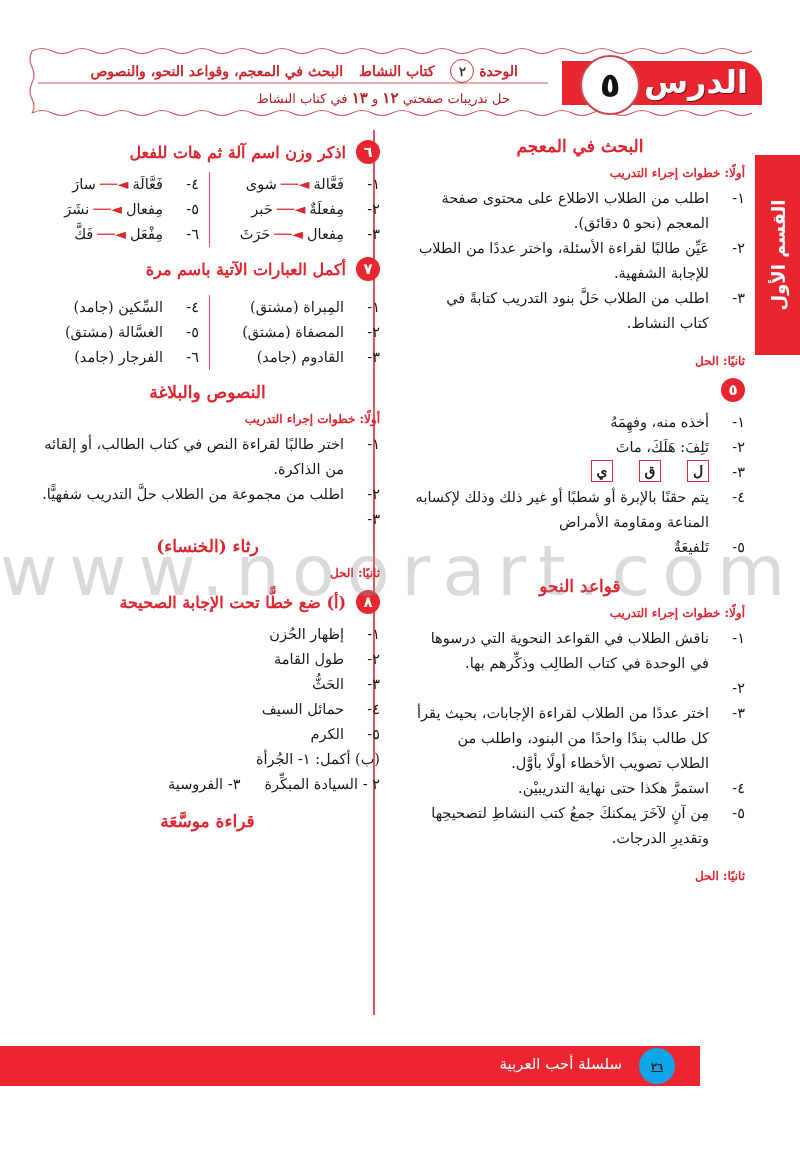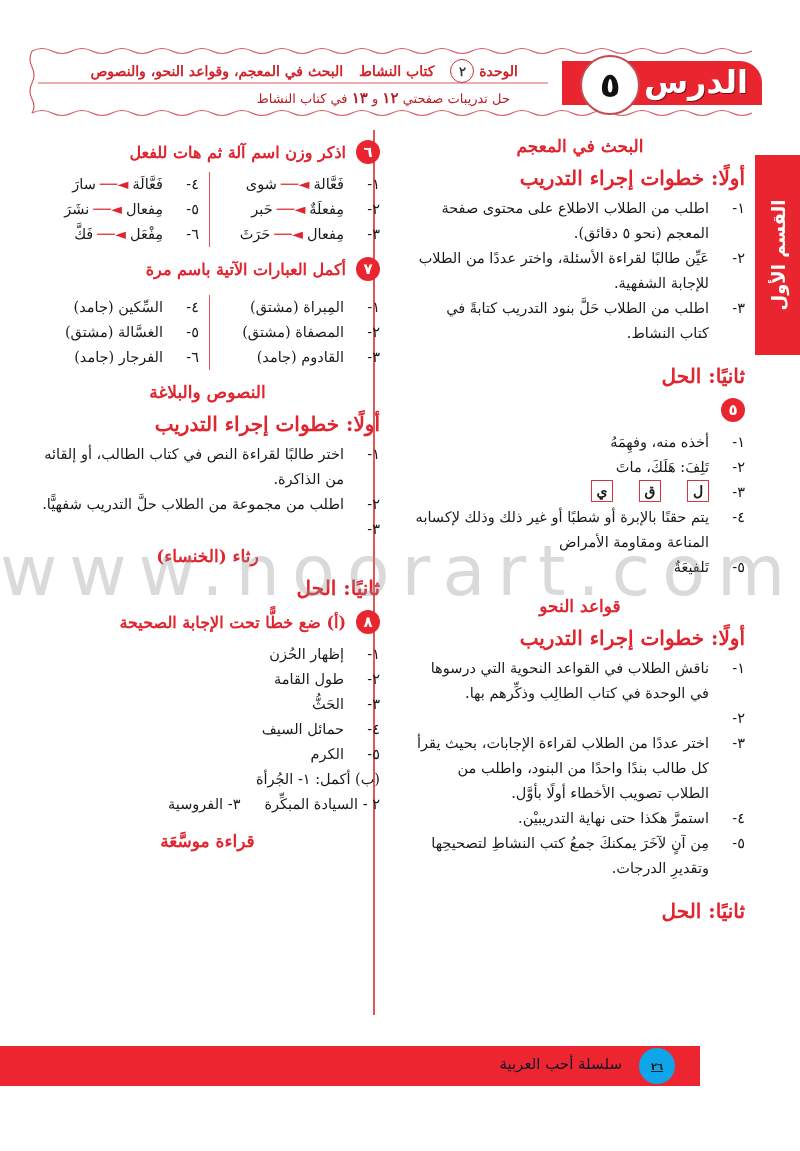--- a/index.html
+++ b/index.html
@@ -34,21 +34,21 @@
      transform:translate(-50%,-50%) rotate(-90deg); white-space:nowrap;
      color:#fff; font-family:"DejaVu Sans", sans-serif; font-weight:bold; font-size:18px; }
 
   
   .col { position:absolute; top:130px; }
   .col-right { right:55px; width:330px; }
   .col-left { right:420px; width:345px; }
   .divider { position:absolute; left:373px; top:130px; width:1.5px; height:885px; background:#e2545a; }
 
   .sec-title { text-align:center; font-weight:bold; font-size:17px; color:#e0252f; margin:6px 0 10px; }
-  .sub-title { font-weight:bold; font-size:20px; color:#e0252f; margin:10px 0 6px; }
+  .sub-title { font-weight:bold; font-size:12px; color:#e0252f; margin:10px 0 6px; }
   .item { display:flex; font-size:14.5px; line-height:25px; }
   .item .n { width:36px; flex:none; }
   .item .t { flex:1; }
 
   .badge { display:inline-flex; width:24px; height:24px; border-radius:50%;
      background:#e9252f; color:#fff; font-weight:bold; font-family:"DejaVu Sans", sans-serif;
      font-size:15px; align-items:center; justify-content:center; margin-left:10px; vertical-align:middle; }
   .ex-title { font-weight:bold; font-size:16px; color:#e0252f; margin:10px 0 8px; display:flex; align-items:center; }
 
   .letters { display:flex; gap:26px; }
@@ -59,21 +59,21 @@
   .grid2 .g { flex:1; }
   .grid2 .g.first { border-left:1.5px solid #e2545a; padding-left:6px; }
   .grid2 .g.second { padding-right:10px; }
   .arrow { color:#e0252f; margin:0 4px; }
 
   
   .footer { position:absolute; left:0; top:1046px; width:700px; height:40px; background:#ec2530; }
   .page-num { position:absolute; right:25px; top:2px; width:36px; height:36px; border-radius:50%;
      background:#0ea5e9; font-weight:bold; font-family:"DejaVu Sans", sans-serif; font-size:10px;
      display:flex; align-items:center; justify-content:center; color:#222;text-decoration:underline; }
-  .series { position:absolute; right:78px; top:9px; color:#0f172a;
+  .series { position:absolute; right:78px; top:9px; color:#ffffff;
      font-family:"DejaVu Sans", sans-serif; font-size:15px; }
 
   
   .watermark { position:absolute; left:0; top:530px; width:680px; text-align:center;
      direction:ltr; font-family:"DejaVu Sans", sans-serif; font-size:70px;
      letter-spacing:12px; color:rgba(150,150,150,0.35); pointer-events:none; }
 </style>
 </head>
 <body>
 

